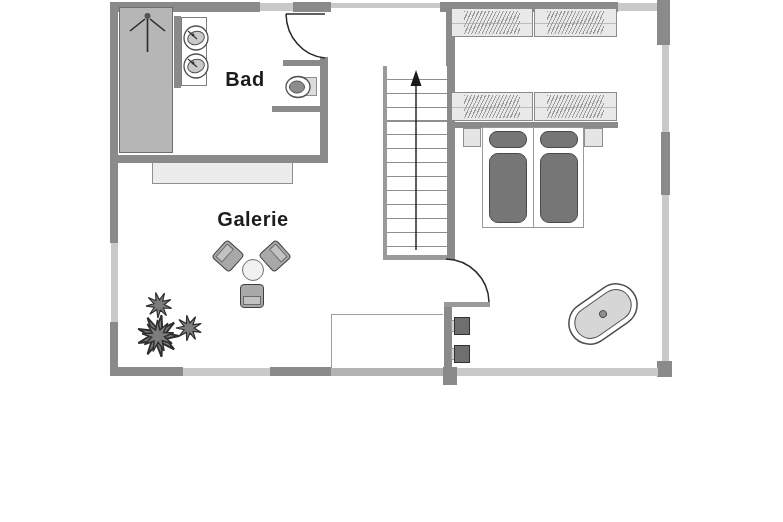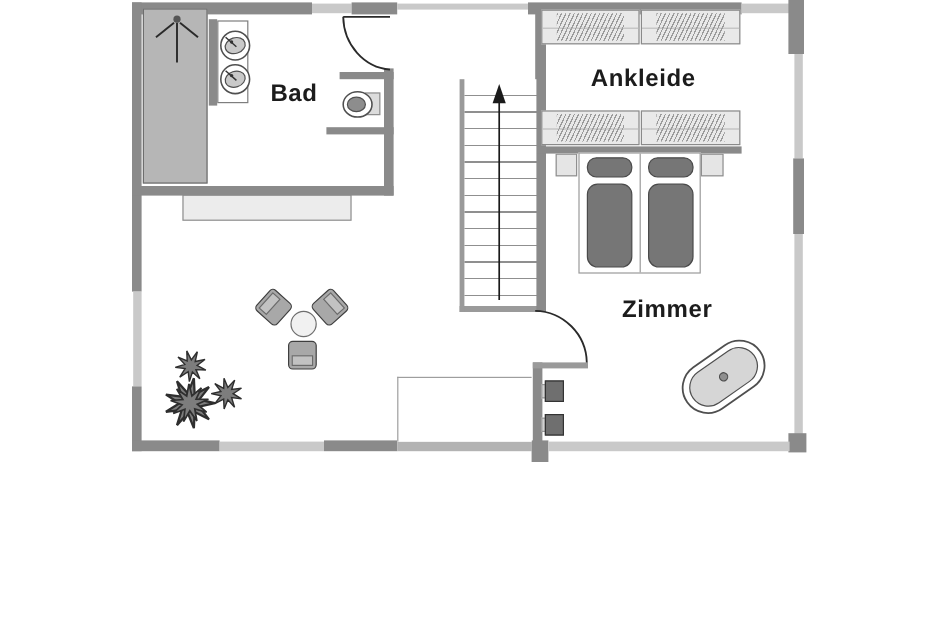--- a/index.html
+++ b/index.html
@@ -180,16 +180,15 @@
     </defs>
     <g>
       <use href="#plantstar" transform="translate(159,305) scale(13) rotate(15)"></use>
       <use href="#plantstar" transform="translate(158,336) scale(21)"></use>
       <use href="#plantstar" transform="translate(158,336) scale(16) rotate(28)"></use>
       <use href="#plantstar" transform="translate(189,328) scale(13) rotate(-20)"></use>
     </g>
   </svg>
 
   <div class="label" style="left:245px;top:79px;">Bad</div>
-  <div class="label" style="left:536px;top:66px;">Ankleide</div>
-  <div class="label" style="left:556px;top:259px;">Zimmer</div>
+  <div class="label" style="left:253px;top:219px;">Galerie</div>
 
 </div>
 
 </body></html>

